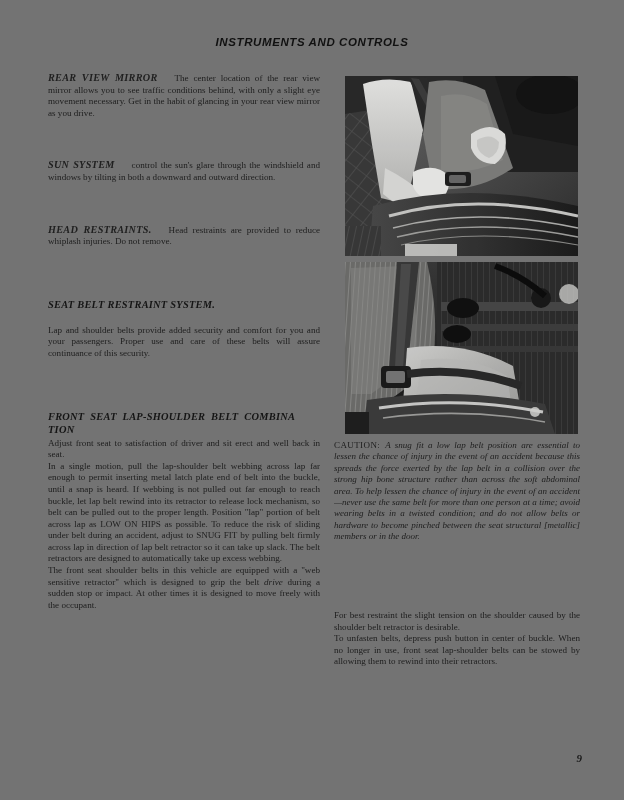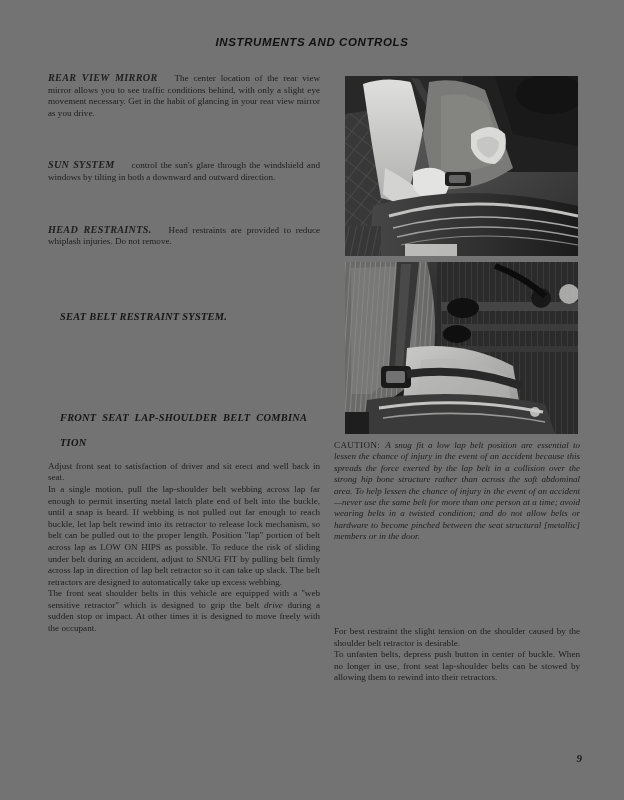--- a/index.html
+++ b/index.html
@@ -58,21 +58,21 @@
 
   .run-head {
     font-style: italic;
     font-weight: 700;
     font-size: 10.2px;
     letter-spacing: 0.3px;
     margin-right: 17px;
   }
 
   h2.sec {
-    margin: 12px;
+    margin: 0;
     font-style: italic;
     font-weight: 700;
     font-size: 10.4px;
     letter-spacing: 0.25px;
     line-height: 13px;
     color: #151515;
   }
   h2.sec.spread {
     word-spacing: 3px;
   }
@@ -113,21 +113,21 @@
   .caution .label {
     font-style: normal;
     font-weight: 400;
     letter-spacing: 0.4px;
     margin-right: 5px;
   }
 
   .closing {
     position: absolute;
     left: 334px;
-    top: 626px;
+    top: 610px;
     width: 246px;
   }
 
   
   .folio {
     position: absolute;
     right: 42px;
     bottom: 36px;
     font-style: italic;
     font-weight: 700;
@@ -159,20 +159,21 @@
 
     <div class="block">
       <p class="body"><span class="run-head">HEAD RESTRAINTS.</span><span>Head restraints are provided to reduce whiplash injuries. Do not remove.</span></p>
     </div>
 
     <div style="height:50px"></div>
 
     <div class="block">
       <h2 class="sec">SEAT BELT RESTRAINT SYSTEM.</h2>
       <div class="gap-s"></div>
+      <p class="body inset">Lap and shoulder belts provide added security and comfort for you and your passengers. Proper use and care of these belts will assure continuance of this security.</p>
     </div>
 
     <div style="height:50px"></div>
 
     <div class="block">
       <h2 class="sec spread">FRONT SEAT LAP-SHOULDER BELT COMBINA</h2>
       <h2 class="sec">TION</h2>
       <p class="body inset" style="margin-top:2px">Adjust front seat to satisfaction of driver and sit erect and well back in seat.</p>
       <p class="body">In a single motion, pull the lap-shoulder belt webbing across lap far enough to permit inserting metal latch plate end of belt into the buckle, until a snap is heard. If webbing is not pulled out far enough to reach buckle, let lap belt rewind into its retractor to release lock mechanism, so belt can be pulled out to the proper length. Position "lap" portion of belt across lap as LOW ON HIPS as possible. To reduce the risk of sliding under belt during an accident, adjust to SNUG FIT by pulling belt firmly across lap in direction of lap belt retractor so it can take up slack. The belt retractors are designed to automatically take up excess webbing.</p>
       <p class="body"><span>The front seat shoulder belts in this vehicle are equipped with a "web sensitive retractor" which is designed to grip the belt </span><span class="it">drive</span><span> during a sudden stop or impact. At other times it is designed to move freely with the occupant.</span></p>

